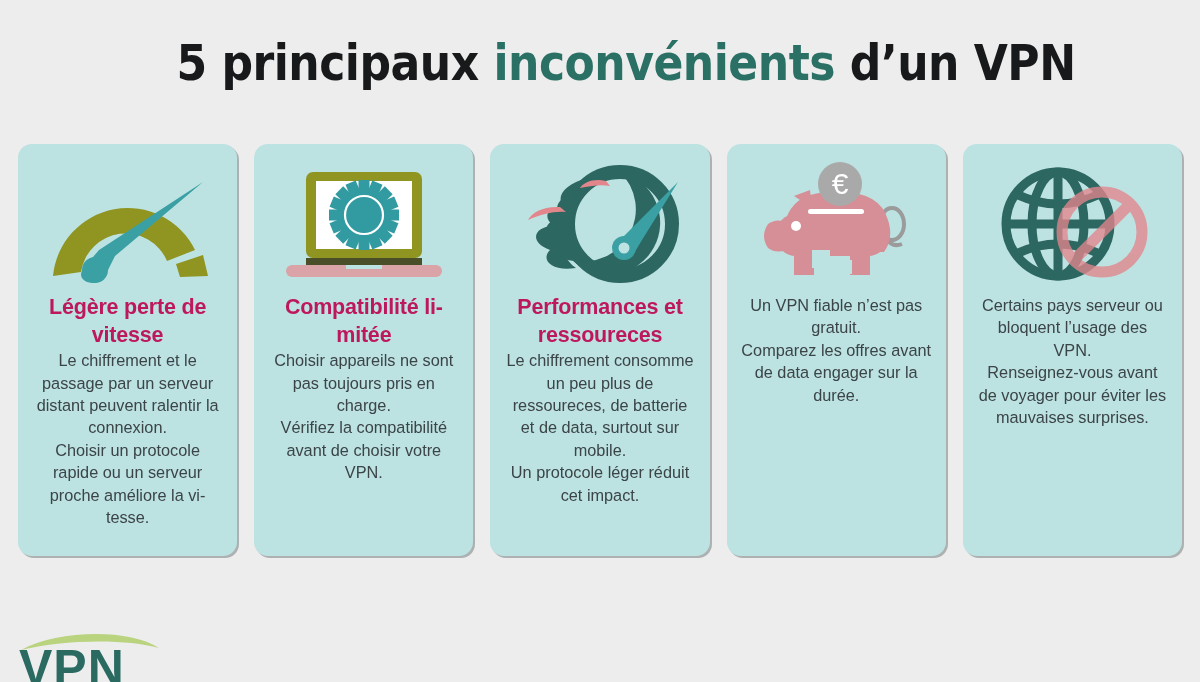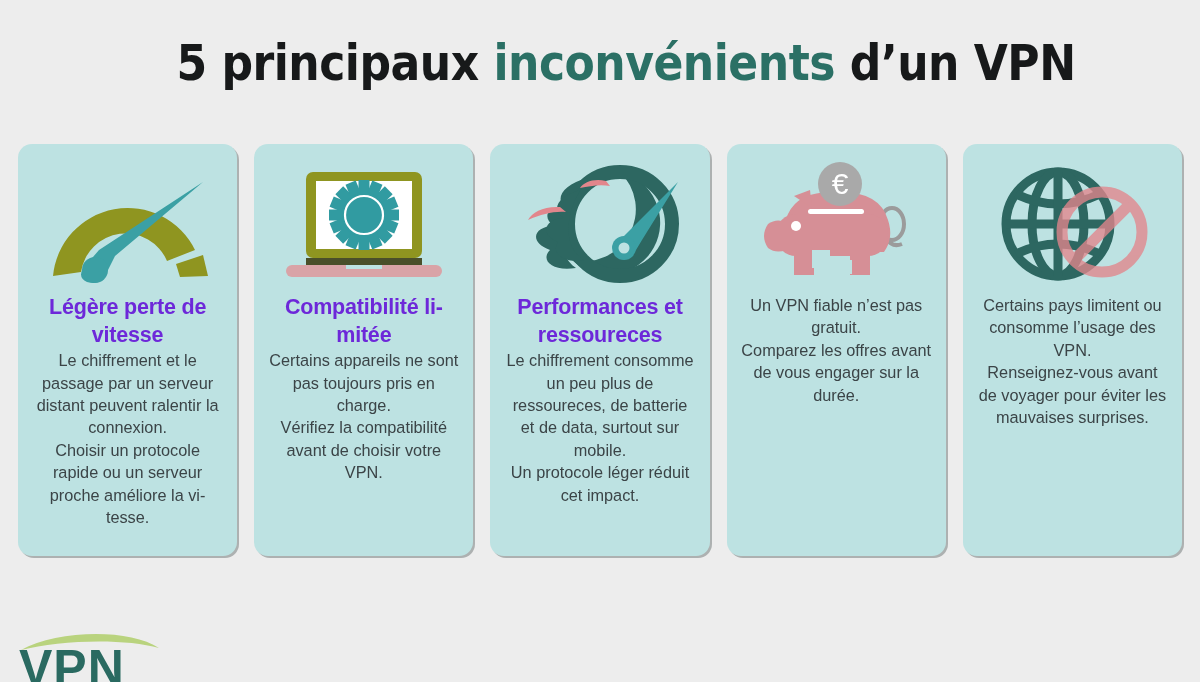--- a/index.html
+++ b/index.html
@@ -61,21 +61,21 @@
     width: 100%;
     display: flex;
     align-items: center;
     justify-content: center;
     flex: 0 0 auto;
   }
 
   .card-title {
     font-size: 21.5px;
     font-weight: 700;
-    color: #6d28d9;
+    color: #be185d;
     text-align: center;
     line-height: 1.28;
     letter-spacing: -0.2px;
     flex: 0 0 auto;
     padding: 0 2px;
   }
 
   .card-body {
     font-size: 16.3px;
     line-height: 1.38;
@@ -153,21 +153,21 @@
               <rect x="-5.5" y="22" width="11" height="13" transform="rotate(67.5)"></rect>
               <rect x="-35" y="-5.5" width="13" height="11" transform="rotate(67.5)"></rect>
               <rect x="22" y="-5.5" width="13" height="11" transform="rotate(67.5)"></rect>
             </g>
           </g>
           <circle cx="0" cy="0" r="19" fill="none" stroke="#ffffff" stroke-width="2.2"></circle>
         </g>
       </svg>
     </div>
     <div class="card-title">Compatibilité li-mitée</div>
-    <div class="card-body">Certains appareils ne sont pas toujours pris en charge.
+    <div class="card-body">Choisir appareils ne sont pas toujours pris en charge.
 Vérifiez la compatibilité avant de choisir votre VPN.</div>
   </div>
 
   <div class="card">
     <div class="icon-wrap">
       <svg width="180" height="120" viewBox="0 0 180 120" aria-hidden="true">
 
         <path d="M110 8 A52 52 0 1 1 62 96 A52 52 0 0 0 110 8 Z" fill="#2d6761"></path>
         <circle cx="110" cy="60" r="52" fill="none" stroke="#2d6761" stroke-width="14"></circle>
 
@@ -211,42 +211,42 @@
 
         <circle cx="50" cy="64" r="5" fill="#ffffff"></circle>
 
         <rect x="62" y="47" width="56" height="5" rx="2.5" fill="#ffffff"></rect>
 
         <circle cx="94" cy="22" r="22" fill="#a9a9a9"></circle>
         <text x="94" y="32" font-family="&quot;Liberation Sans&quot;, sans-serif" font-size="30" fill="#ffffff" text-anchor="middle">€</text>
       </svg>
     </div>
     <div class="card-body">Un VPN fiable n’est pas gratuit.
-Comparez les offres avant de vous engager sur la durée.</div>
+Comparez les offres avant de data engager sur la durée.</div>
   </div>
 
   <div class="card">
     <div class="icon-wrap">
       <svg width="180" height="125" viewBox="0 0 180 125" aria-hidden="true">
         <g stroke="#2d6761" fill="none" stroke-width="9">
           <circle cx="76" cy="62" r="52"></circle>
           <ellipse cx="76" cy="62" rx="26" ry="52"></ellipse>
           <line x1="24" y1="62" x2="128" y2="62"></line>
           <path d="M34 32 q42 20 84 0"></path>
           <path d="M34 92 q42 -20 84 0"></path>
           <line x1="76" y1="10" x2="76" y2="114"></line>
         </g>
 
         <g opacity="0.78">
           <circle cx="120" cy="70" r="40" fill="none" stroke="#e2868c" stroke-width="11"></circle>
           <line x1="92" y1="98" x2="148" y2="42" stroke="#e2868c" stroke-width="11"></line>
         </g>
       </svg>
     </div>
-    <div class="card-body">Certains pays limitent ou consomme l’usage des VPN.
+    <div class="card-body">Certains pays serveur ou bloquent l’usage des VPN.
 Renseignez-vous avant de voyager pour éviter les mauvaises surprises.</div>
   </div>
 
 </div>
 
 <div class="logo">
   <svg width="200" height="78" viewBox="0 0 200 78" aria-hidden="true">
 
     <path d="M4 22 C40 2 112 0 142 20 C108 10 42 12 4 22 Z" fill="#b9d37e"></path>
 

